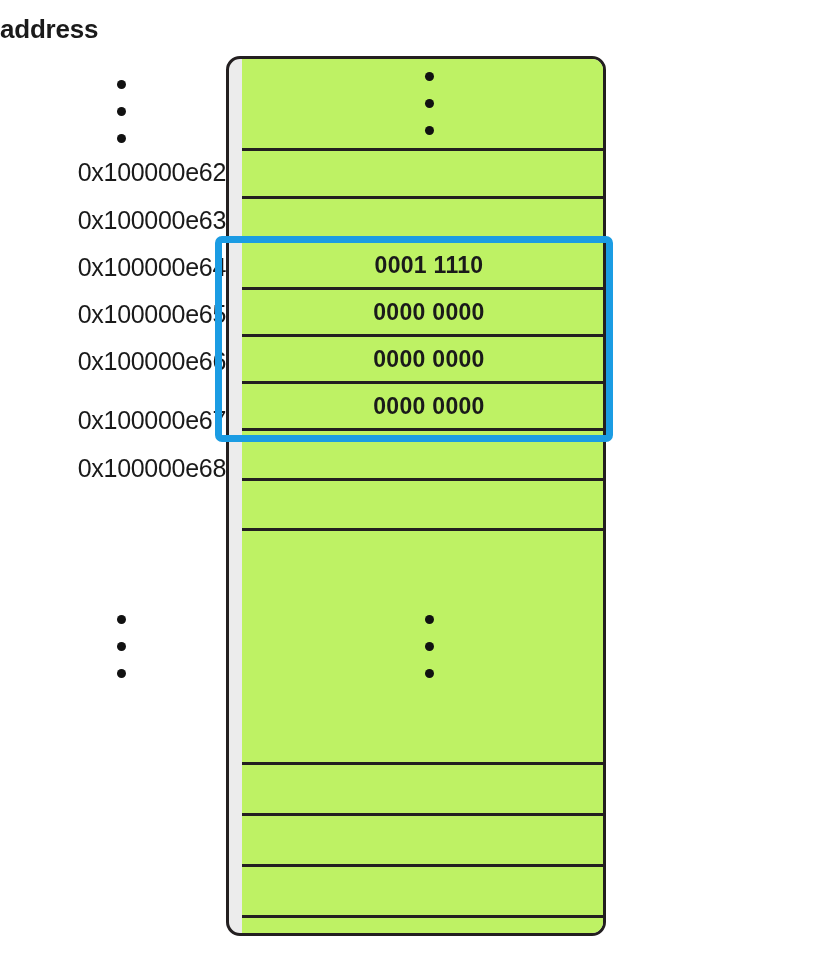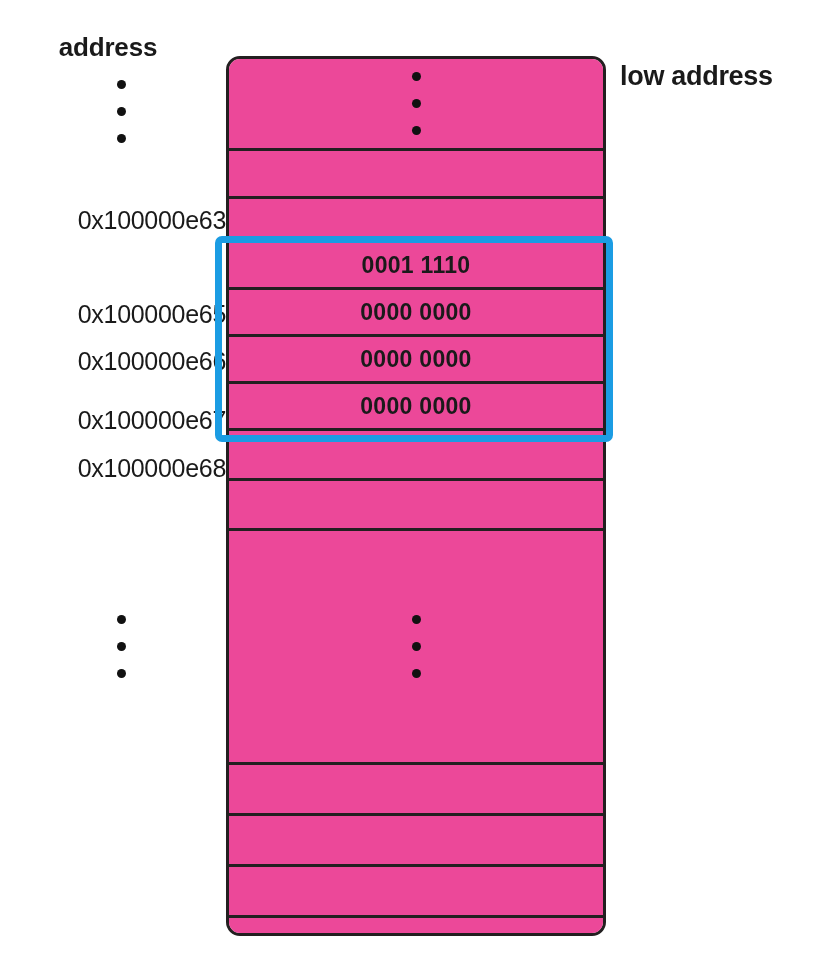--- a/index.html
+++ b/index.html
@@ -18,23 +18,23 @@
     width: 839px;
     height: 967px;
     background: #ffffff;
     overflow: hidden;
   }
 
   
   .col-header {
     position: absolute;
     left: 0;
-    top: 32px;
+    top: 14px;
     width: 216px;
-    text-align: center;
+    text-align: left;
     font-size: 26px;
     font-weight: 700;
     color: #1a1a1a;
     letter-spacing: -0.2px;
   }
 
   
   .mem-block {
     position: absolute;
     left: 226px;
@@ -43,24 +43,24 @@
     height: 880px;
     box-sizing: border-box;
     border: 3px solid #231f20;
     border-radius: 14px;
     background: #ececec;
     overflow: hidden;
   }
 
   .mem-row {
     position: absolute;
-    left: 0;
+    left: 13px;
     width: 100%;
     box-sizing: border-box;
-    background: #ec4899;
+    background: #bef264;
     border-bottom: 3px solid #231f20;
     display: flex;
     align-items: center;
     justify-content: center;
   }
   .mem-row.last-row {
     border-bottom: none;
   }
 
   .cell-value {
@@ -127,21 +127,23 @@
     pointer-events: none;
   }
 </style>
 </head>
 <body>
 
 <div id="diagram">
 
   <div class="col-header">address</div>
 
+  <div class="addr-label" style="top:158px;">0x100000e62</div>
   <div class="addr-label" style="top:206px;">0x100000e63</div>
+  <div class="addr-label" style="top:253px;">0x100000e64</div>
   <div class="addr-label" style="top:300px;">0x100000e65</div>
   <div class="addr-label" style="top:347px;text-align:right;">0x100000e66</div>
   <div class="addr-label" style="top:406px;">0x100000e67</div>
   <div class="addr-label" style="top:441px;margin-top:13px;">0x100000e68</div>
 
   <div class="vdots" style="left:117px; top:80px;">
     <span class="dot"></span>
       <span class="dot"></span>
       <span class="dot"></span>
   </div>
@@ -211,15 +213,14 @@
       <span class="cell-value"></span>
     </div>
     <div class="mem-row last-row" style="top:859px; height:18px;">
       <span class="cell-value"></span>
     </div>
 
   </div>
 
   <div class="highlight-box"></div>
 
-  <div class="side-label" style="top:61px;">low address</div>
 
 </div>
 
 </body></html>

